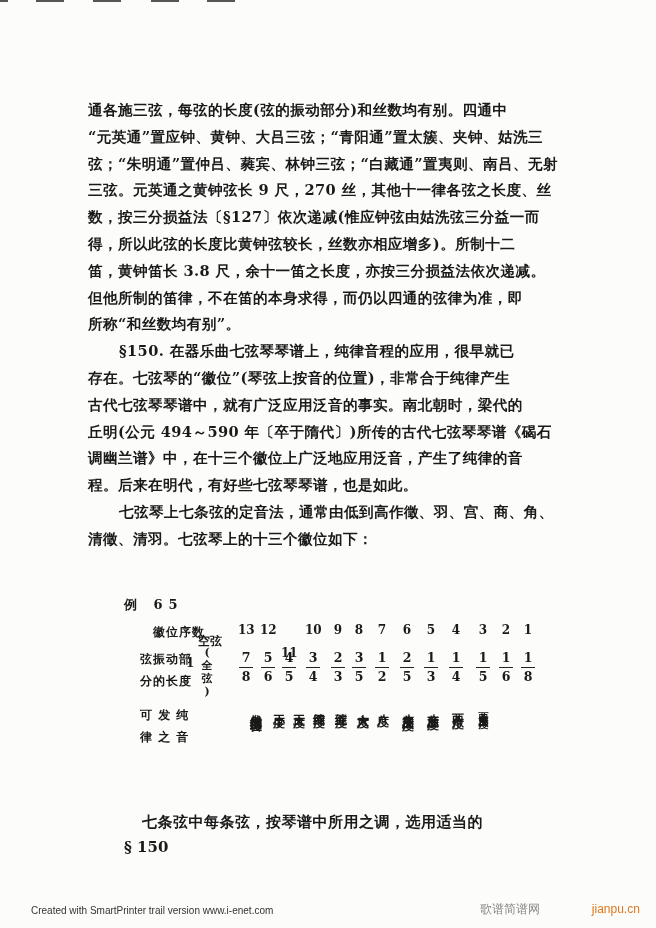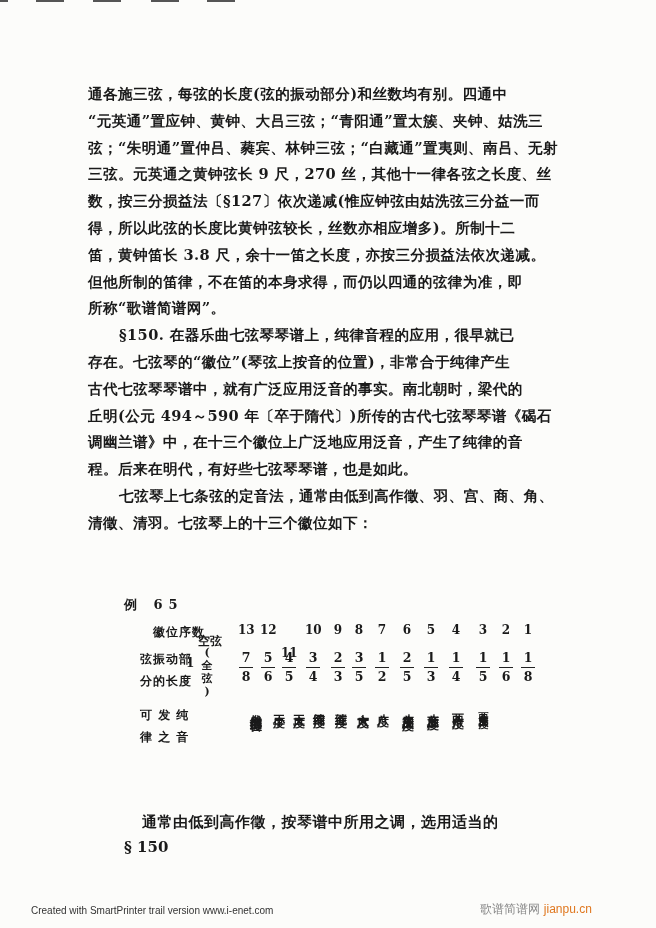--- a/index.html
+++ b/index.html
@@ -4,21 +4,21 @@
 <style>
   html, body { margin: 0; padding: 0; }
   body {
     width: 656px; height: 928px; position: relative; overflow: hidden;
     background: #fcfcfa;
     font-family: "DejaVu Serif", "Liberation Serif", serif;
     color: #1a1a1a;
   }
   .top-rule { position: absolute; top: 0; height: 2px; background: #555; }
   .page-text {
-    position: absolute; left: 88px; top: 81px; width: 416px;
+    position: absolute; left: 88px; top: 97px; width: 416px;
     font-size: 14.6px; line-height: 26.8px; letter-spacing: 0.4px;
     font-weight: bold;
   }
   .para { margin: 0; text-align: justify; text-align-last: left; }
   .para.indent { text-indent: 31px; }
   .line { display: block; white-space: nowrap; }
   .example-label {
     position: absolute; left: 124px; top: 596px;
     font-size: 13px; font-weight: bold; letter-spacing: 6px;
   }
@@ -26,42 +26,42 @@
   .row-head { position: absolute; font-size: 12px; font-weight: bold; letter-spacing: 1px; line-height: 22px; }
   .frac { position: absolute; display: flex; flex-direction: column; align-items: center; width: 18px; font-size: 12.5px; font-weight: bold; line-height: 14px; }
   .frac .bar { width: 14px; height: 1.3px; background: #222; margin: 2px 0; }
   .vtext { position: absolute; writing-mode: vertical-rl; font-size: 12px; font-weight: bold; line-height: 13px; letter-spacing: 1px; }
   .fullstring { position: absolute; left: 198px; top: 646px; font-size: 11px; font-weight: bold; line-height: 13px; text-align: center; width: 18px; }
   .one { position: absolute; left: 186px; top: 656px; font-size: 12px; font-weight: bold; }
   .last-line { position: absolute; left: 142px; top: 813px; font-size: 15px; font-weight: bold; letter-spacing: 0.5px; white-space: nowrap; }
   .page-num { position: absolute; left: 124px; top: 838px; font-size: 15px; font-weight: bold; }
   .footer-left { position: absolute; left: 31px; top: 905px; font-family: "Liberation Sans", sans-serif; font-size: 10px; color: #333; }
   .footer-right { position: absolute; left: 480px; top: 901px; font-size: 12px; color: #888; font-family: "DejaVu Sans", sans-serif; }
-  .footer-right .brand { color: #e07820; font-family: "Liberation Sans", sans-serif; }
+  .footer-right .brand { color: #e07820; font-family: "Liberation Sans", sans-serif; margin-left: 48px; }
 </style>
 </head>
 <body>
 
 <div class="top-rule" style="left:0;width:8px;"></div>
 <div class="top-rule" style="left:36px;width:28px;"></div>
 <div class="top-rule" style="left:93px;width:28px;"></div>
 <div class="top-rule" style="left:151px;width:28px;"></div>
 <div class="top-rule" style="left:207px;width:28px;"></div>
 
 <div class="page-text" id="body-text">
     <div class="para" style="text-indent: 0px;">
       <span class="line">通各施三弦，每弦的长度(弦的振动部分)和丝数均有别。四通中</span>
       <span class="line">“元英通”置应钟、黄钟、大吕三弦；“青阳通”置太簇、夹钟、姑洗三</span>
       <span class="line">弦；“朱明通”置仲吕、蕤宾、林钟三弦；“白藏通”置夷则、南吕、无射</span>
       <span class="line">三弦。元英通之黄钟弦长 9 尺，270 丝，其他十一律各弦之长度、丝</span>
       <span class="line">数，按三分损益法〔§127〕依次递减(惟应钟弦由姑洗弦三分益一而</span>
       <span class="line">得，所以此弦的长度比黄钟弦较长，丝数亦相应增多)。所制十二</span>
       <span class="line">笛，黄钟笛长 3.8 尺，余十一笛之长度，亦按三分损益法依次递减。</span>
       <span class="line">但他所制的笛律，不在笛的本身求得，而仍以四通的弦律为准，即</span>
-      <span class="line">所称“歌谱简谱网”。</span>
+      <span class="line">所称“和丝数均有别”。</span>
     </div>
     <div class="para indent" style="text-indent: 0px;">
       <span class="line" style="padding-left: 31px;">§150. 在器乐曲七弦琴琴谱上，纯律音程的应用，很早就已</span>
       <span class="line">存在。七弦琴的“徽位”(琴弦上按音的位置)，非常合于纯律产生</span>
       <span class="line">古代七弦琴琴谱中，就有广泛应用泛音的事实。南北朝时，梁代的</span>
       <span class="line">丘明(公元 494～590 年〔卒于隋代〕)所传的古代七弦琴琴谱《碣石</span>
       <span class="line">调幽兰谱》中，在十三个徽位上广泛地应用泛音，产生了纯律的音</span>
       <span class="line">程。后来在明代，有好些七弦琴琴谱，也是如此。</span>
     </div>
     <div class="para indent" style="text-indent: 0px;">
@@ -171,20 +171,20 @@
     <div class="vtext" style="left: 312px; top: 704px;">纯四度</div>
     <div class="vtext" style="left: 334px; top: 704px;">纯五度</div>
     <div class="vtext" style="left: 356px; top: 704px;">大六度</div>
     <div class="vtext" style="left: 376px; top: 704px;">八度</div>
     <div class="vtext" style="left: 401px; top: 704px;">八度加大三度</div>
     <div class="vtext" style="left: 426px; top: 704px;">八度加五度</div>
     <div class="vtext" style="left: 451px; top: 704px;">两个八度</div>
     <div class="vtext" style="left: 478px; top: 704px; font-size: 10px; line-height: 11px;">两个八度加大三度</div>
   </div>
 
-<div class="last-line">通常由低到高作徵，按琴谱中所用之调，选用适当的</div>
+<div class="last-line">七条弦中每条弦，按琴谱中所用之调，选用适当的</div>
 <div class="page-num">§ 150</div>
 
 <div class="footer-left">Created with SmartPrinter trail version www.i-enet.com</div>
 <div class="footer-right">
   <span>歌谱简谱网</span>
   <span class="brand">jianpu.cn</span>
 </div>
 
 </body></html>

